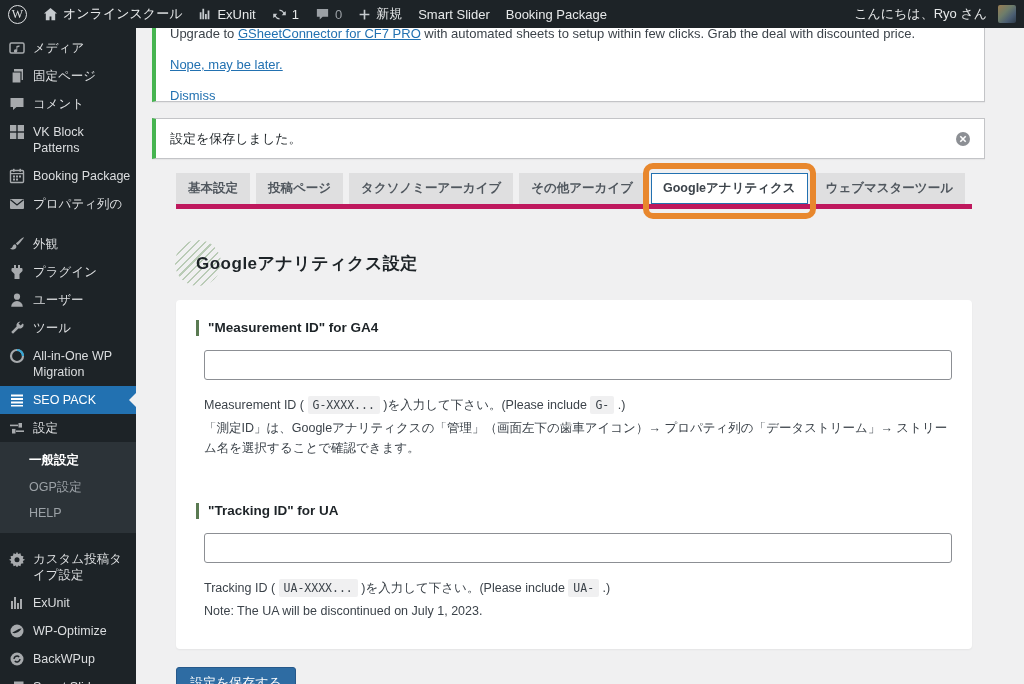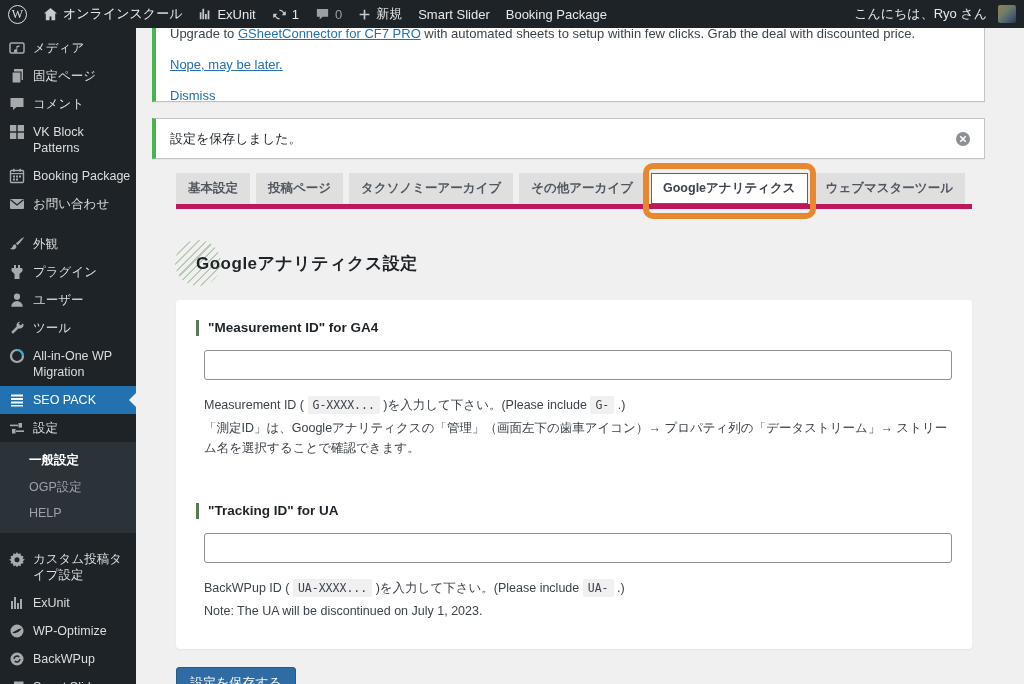--- a/index.html
+++ b/index.html
@@ -182,21 +182,21 @@
             <rect x="4" y="10.5" width="2" height="2"></rect>
             <rect x="7" y="10.5" width="2" height="2"></rect>
           </svg>
         <span class="lbl">Booking Package</span>
       </li>
       <li class="mi">
         <svg viewBox="0 0 16 16">
             <rect x="1" y="3" width="14" height="10" rx="1"></rect>
             <path d="m1.5 3.8 6.5 5.2 6.5-5.2" stroke="#1d2327" stroke-width="1.3" fill="none"></path>
           </svg>
-        <span class="lbl">お問い合わせ</span>
+        <span class="lbl">プロパティ列の</span>
       </li>
       <li class="mi gap">
         <svg viewBox="0 0 16 16">
             <path d="M14.8 1.2c.6.6-4.5 6.4-6.2 8L6.9 7.5c1.6-1.7 7.3-6.9 7.9-6.3z"></path>
             <path d="M6.2 8.3c-1.7 0-2.1 1.3-2.7 2.4-.5.9-1.4 1.6-2.4 1.8 1.2 1 3.4 1.5 4.9.6 1.3-.7 1.7-2.2 1.2-3.5z"></path>
           </svg>
         <span class="lbl">外観</span>
       </li>
       <li class="mi">
         <svg viewBox="0 0 16 16">
@@ -318,21 +318,21 @@
 
       <div class="card">
 
         <h3 class="sec-title">"Measurement ID" for GA4</h3>
         <input class="fld" type="text" value="" style="">
         <p class="desc"><span>Measurement ID ( </span><code>G-XXXX...</code><span> )を入力して下さい。(Please include </span><code>G-</code><span> .)</span></p>
         <p class="desc">「測定ID」は、Googleアナリティクスの「管理」（画面左下の歯車アイコン）→ プロパティ列の「データストリーム」→ ストリーム名を選択することで確認できます。</p>
 
         <h3 class="sec-title sec2">"Tracking ID" for UA</h3>
         <input class="fld" type="text" value="" style="">
-        <p class="desc"><span>BackWPup ID ( </span><code>UA-XXXX...</code><span> )を入力して下さい。(Please include </span><code>UA-</code><span> .)</span></p>
+        <p class="desc"><span>Tracking ID ( </span><code>UA-XXXX...</code><span> )を入力して下さい。(Please include </span><code>UA-</code><span> .)</span></p>
         <p class="desc">Note: The UA will be discontinued on July 1, 2023.</p>
 
       </div>
 
       <button class="save-btn">設定を保存する</button>
 
     </div>
   </main>
 
 </div>

